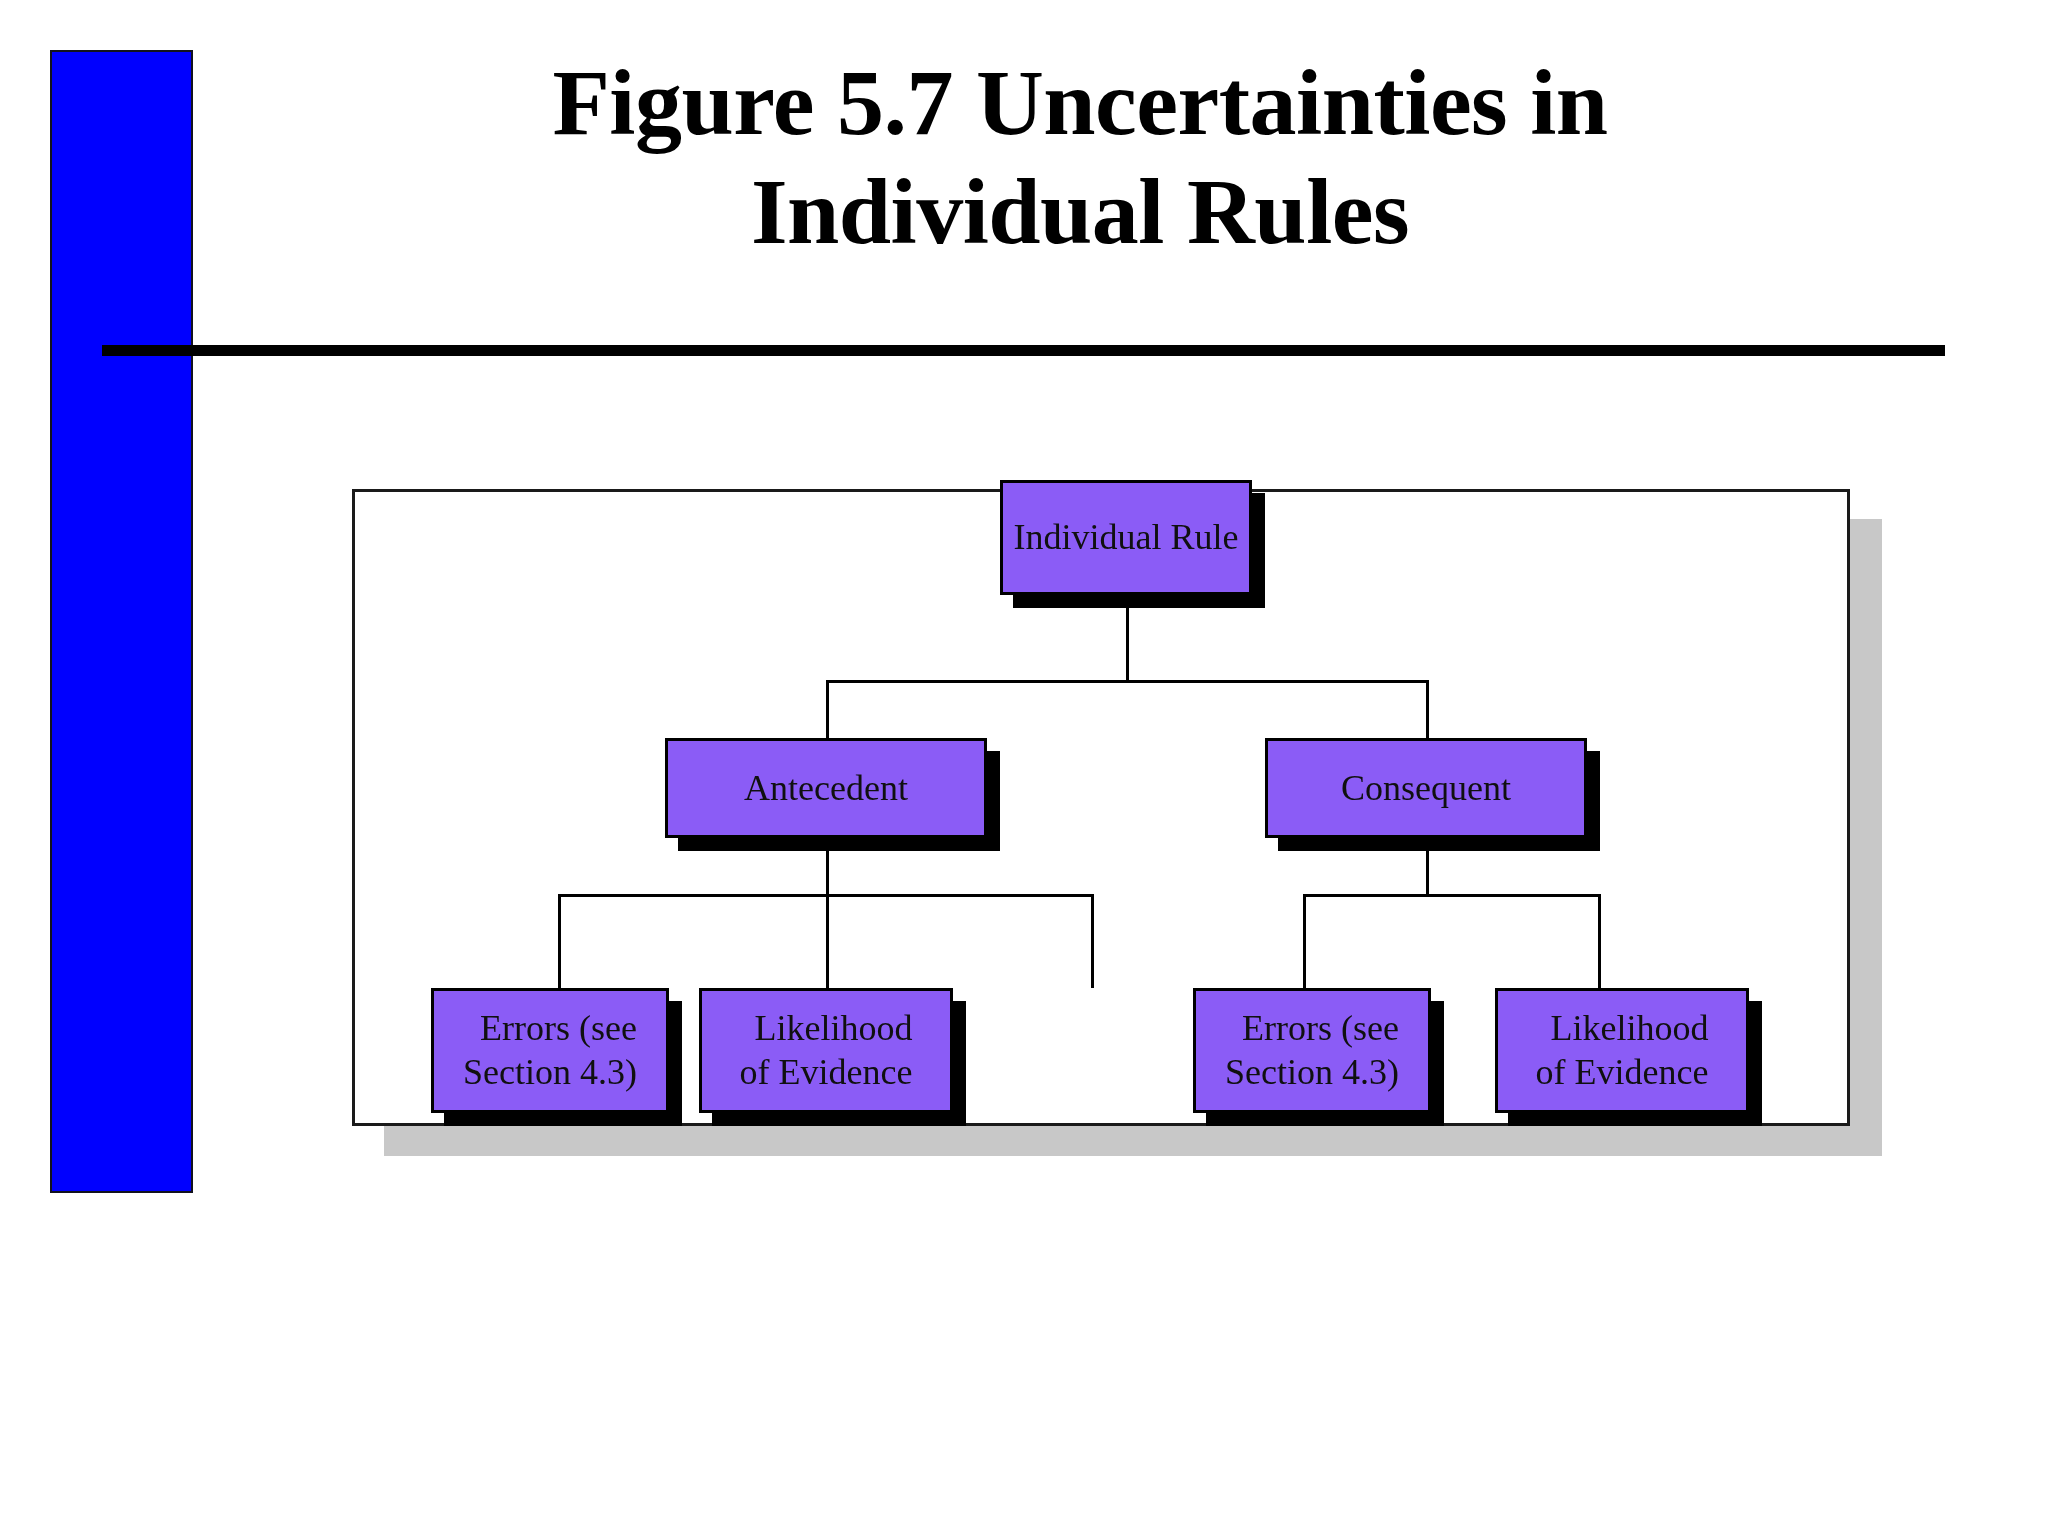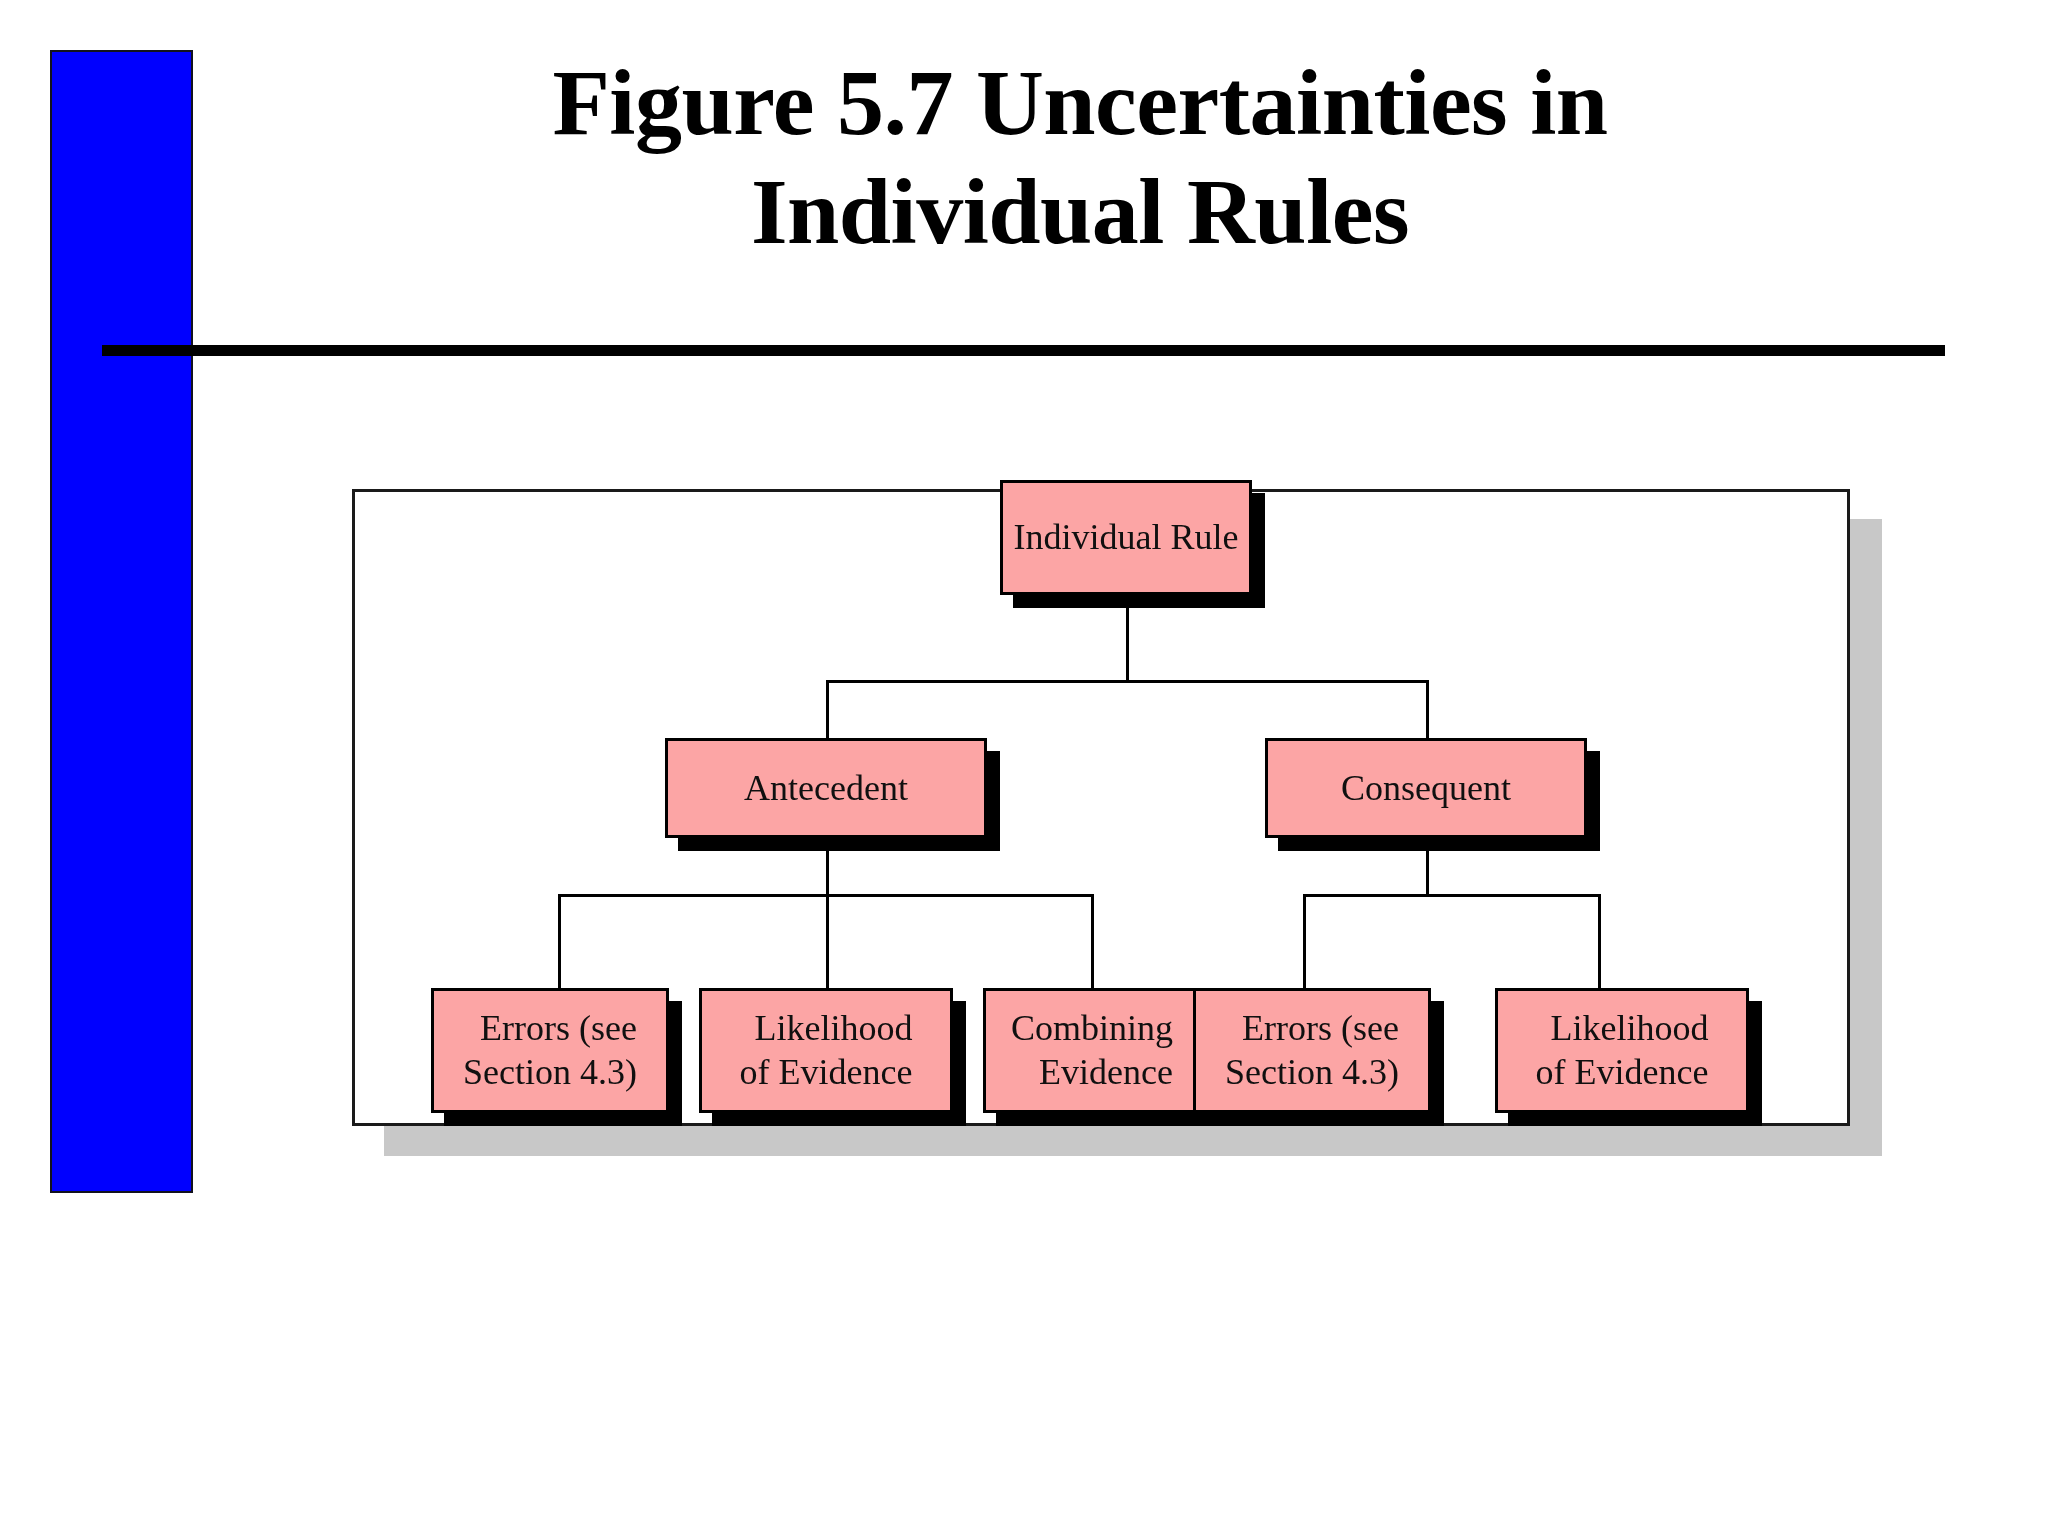--- a/index.html
+++ b/index.html
@@ -84,21 +84,21 @@
   .node {
     position: absolute;
     box-sizing: border-box;
   }
   .node .box {
     position: absolute;
     left: 0;
     top: 0;
     width: 100%;
     height: 100%;
-    background: #fca5a5;
+    background: #8b5cf6;
     border: 3px solid #000000;
     box-sizing: border-box;
     display: flex;
     align-items: center;
     justify-content: center;
     z-index: 3;
   }
   .node .box-shadow {
     position: absolute;
     left: 13px;
@@ -205,27 +205,20 @@
       </div>
 
       <div class="node leaf" style="left:344px; top:496px; width:254px; height:125px;">
         <div class="box-shadow"></div>
         <div class="box">
           <span class="label">Likelihood
 of Evidence</span>
         </div>
       </div>
 
-      <div class="node leaf" style="left:628px; top:496px; width:218px; height:125px;">
-        <div class="box-shadow"></div>
-        <div class="box">
-          <span class="label">Combining
-Evidence</span>
-        </div>
-      </div>
 
       <div class="node leaf" style="left:838px; top:496px; width:238px; height:125px;">
         <div class="box-shadow"></div>
         <div class="box">
           <span class="label">Errors (see
 Section 4.3)</span>
         </div>
       </div>
 
       <div class="node leaf" style="left:1140px; top:496px; width:254px; height:125px;">

